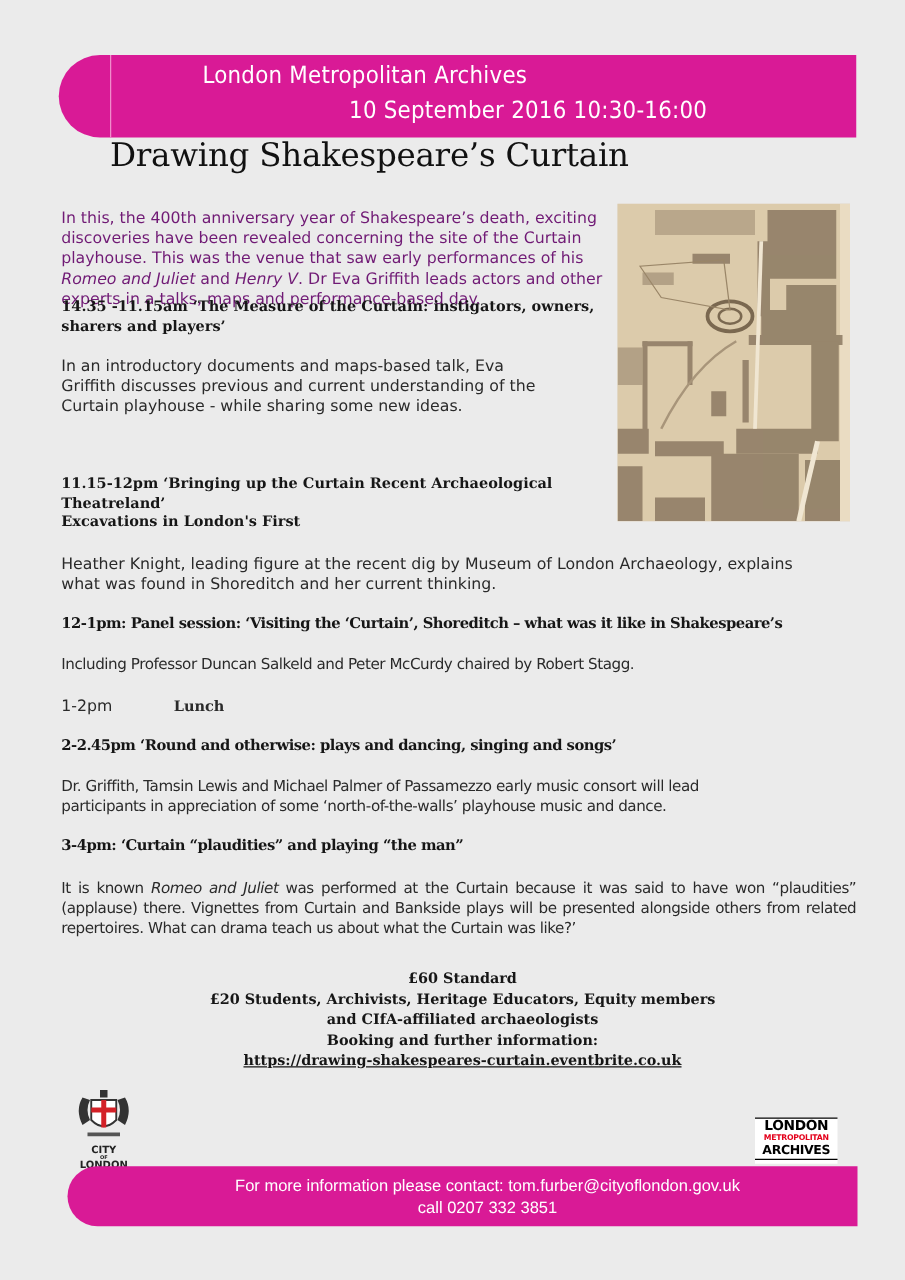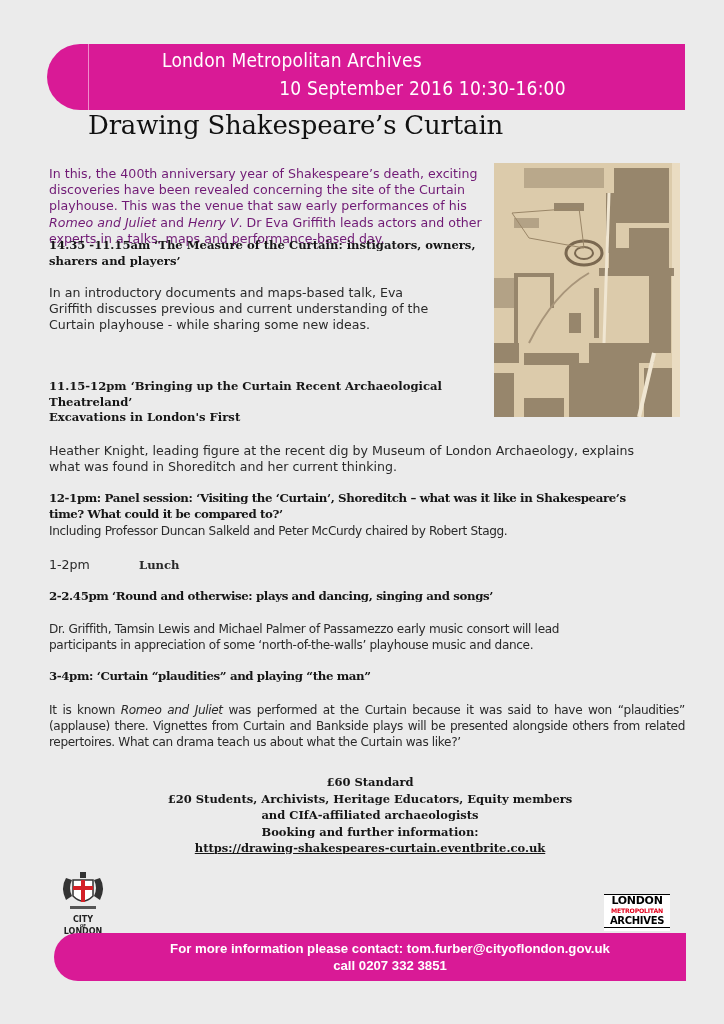--- a/index.html
+++ b/index.html
@@ -46,21 +46,21 @@
   }
   .pricing a { color:#161616; text-decoration:underline; }
   .logo-city { position:absolute; left:58px; top:870px; width:50px; height:64px; }
   .logo-lma {
     position:absolute; left:604px; top:894px; width:66px; height:37px;
     background:#fff; text-align:center; font-family:"DejaVu Sans", sans-serif; font-weight:bold;
   }
   .banner-bottom {
     position:absolute; left:54px; top:933px; width:632px; height:48px;
     background:#d91a96; border-radius:24px 0 0 24px; color:#fff; text-align:center;
-    font-family:"Liberation Sans", sans-serif; font-weight:bold; font-size:13.2px; line-height:17px;
+    font-family:"Liberation Sans", sans-serif; font-weight:normal; font-size:13.2px; line-height:17px;
   }
   .banner-bottom .inner { position:absolute; left:40px; right:0; top:7px; text-align:center; }
 </style>
 </head>
 <body>
 
 <div class="banner-top">
   <div class="seam"></div>
   <div class="line l1">London Metropolitan Archives</div>
   <div class="line l2">10 September 2016 10:30-16:00</div>
@@ -120,21 +120,20 @@
   <div>Theatreland’</div>
   <div>Excavations in London's First</div>
 </div>
 <div class="body-text" style="top:443px;">
   <div style="white-space:nowrap;">Heather Knight, leading figure at the recent dig by Museum of London Archaeology, explains</div>
   <div>what was found in Shoreditch and her current thinking.</div>
 </div>
 
 <div class="sess-title" style="top:491px; font-size:11.8px; letter-spacing:-0.4px;">
   <div style="white-space:nowrap;">12-1pm: Panel session: ‘Visiting the ‘Curtain’, Shoreditch – what was it like in Shakespeare’s</div>
-  <div>time? What could it be compared to?’</div>
 </div>
 <div class="body-text body-cond" style="top:523px;">Including Professor Duncan Salkeld and  Peter McCurdy  chaired by Robert Stagg.</div>
 
 <div class="body-text" style="top:557px;">
   <span style="display:inline-block; width:90px;">1-2pm</span><span style="font-family:'DejaVu Serif', serif; font-weight:bold; font-size:11.6px;">Lunch</span>
 </div>
 
 <div class="sess-title" style="top:589px; font-size:11.8px; letter-spacing:-0.4px;">2-2.45pm ‘Round and otherwise: plays and dancing, singing and songs’</div>
 <div class="body-text body-cond" style="top:621px;">
   <div style="white-space:nowrap;">Dr. Griffith, Tamsin Lewis and Michael Palmer of Passamezzo early music consort will lead</div>

